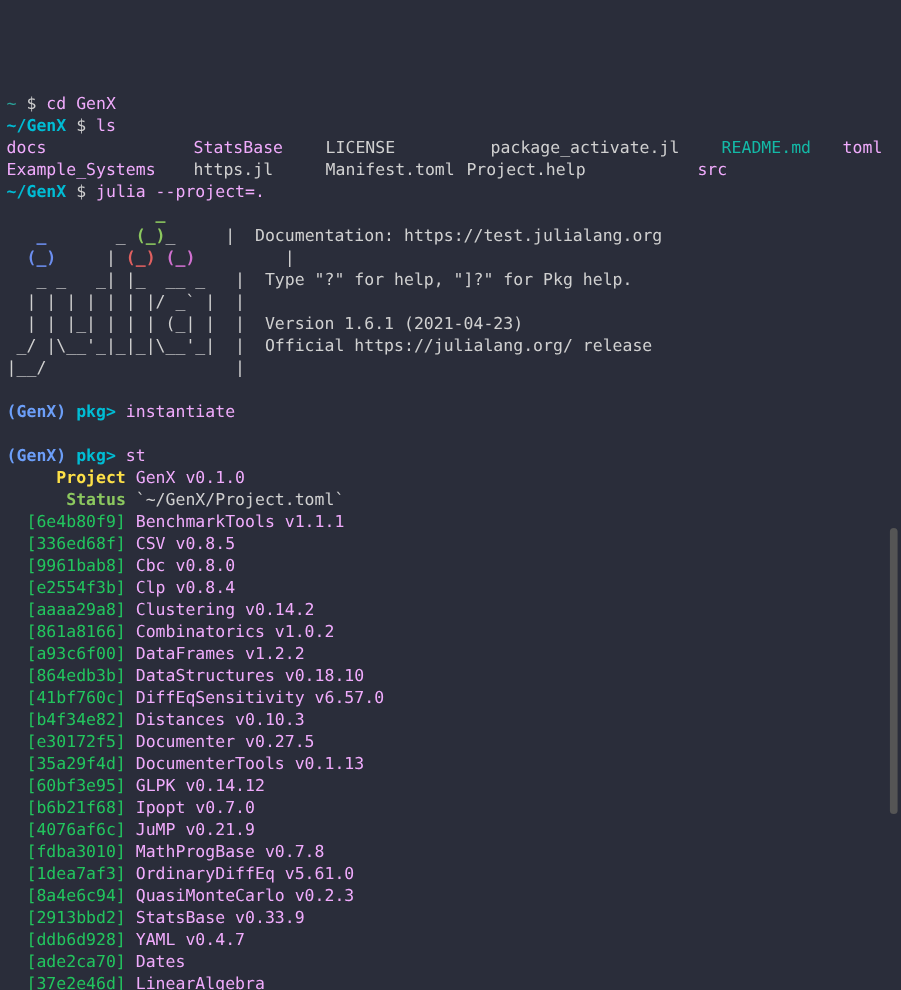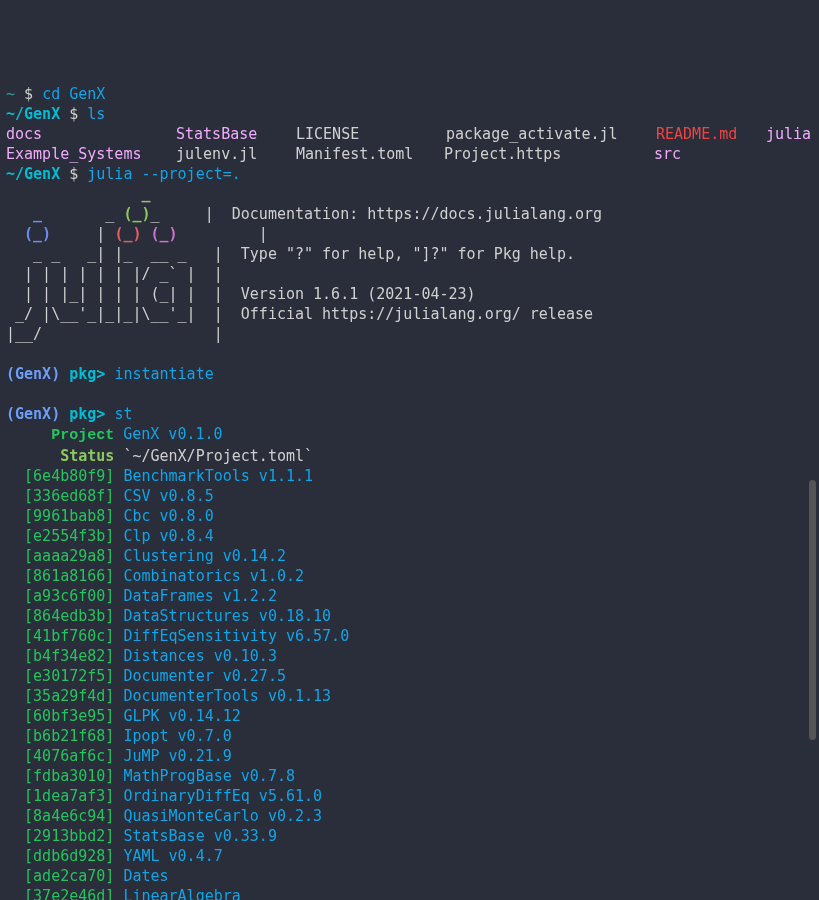--- a/index.html
+++ b/index.html
@@ -11,56 +11,56 @@
     line-height: 20px;
     padding: 4px 6px;
     white-space: pre;
     width: 819px;
     height: 900px;
     overflow: hidden;
     position: relative;
   }
   .teal { color: #2aa198; }
   .blue { color: #f0abfc; }
-  .yellow { color: #ef4444; }
+  .yellow { color: #14b8a6; }
   .green { color: #8cc85f; font-weight: bold; }
   .dim { color: #22c55e; }
   .magenta { color: #d070d0; font-weight: bold; }
   .red { color: #e06060; font-weight: bold; }
   .bblue { color: #6c8eef; font-weight: bold; }
   .apath { color: #00bcd4; font-weight: bold; }
   .pkgenv { color: #6c9ef8; font-weight: bold; text-align: right; }
   .pkgp { color: #00bcd4; font-weight: bold; text-align: center; }
-  .proj { color: #22c55e; font-weight: bold; font-family: Liberation Mono, monospace; }
+  .proj { color: #fde047; font-weight: bold; }
   .stat { color: #8cc85f; font-weight: bold; }
-  .white { color: #0ea5e9; text-align: right; }
+  .white { color: #f0abfc; text-align: right; }
   .scrollbar {
     position: absolute;
     right: 3px;
     top: 480px;
     width: 7px;
     height: 260px;
     background: #555;
     border-radius: 4px;
   }
   #ls { display: block; }
   #ls div { display: inline-block; }
   #pkg-list div { display: block; }
 </style>
 </head>
 <body>
 
 
 
 <div><span class="teal">~</span> <span>$</span> <span class="white">cd GenX</span>
 <span class="apath">~/GenX</span> <span>$</span> <span class="white">ls</span>
-<span id="ls"><div style="width:170px"><span class="blue">docs</span></div><div style="width:120px"><span class="blue">StatsBase</span></div><div style="width:150px"><span>LICENSE</span></div><div style="width:210px"><span>package_activate.jl</span></div><div style="width:110px"><span class="yellow">README.md</span></div><div><span class="blue">julia</span></div>
-<div style="width:170px"><span class="blue">Example_Systems</span></div><div style="width:120px"><span>julenv.jl</span></div><div style="width:148px"><span>Manifest.toml</span></div><div style="width:210px"><span>Project.https</span></div><div><span class="blue">src</span></div></span><span class="apath">~/GenX</span> <span>$</span> <span class="white">julia --project=.</span>
+<span id="ls"><div style="width:170px"><span class="blue">docs</span></div><div style="width:120px"><span class="blue">StatsBase</span></div><div style="width:150px"><span>LICENSE</span></div><div style="width:210px"><span>package_activate.jl</span></div><div style="width:110px"><span class="yellow">README.md</span></div><div><span class="blue">toml</span></div>
+<div style="width:170px"><span class="blue">Example_Systems</span></div><div style="width:120px"><span>https.jl</span></div><div style="width:128px"><span>Manifest.toml</span></div><div style="width:210px"><span>Project.help</span></div><div><span class="blue">src</span></div></span><span class="apath">~/GenX</span> <span>$</span> <span class="white">julia --project=.</span>
                <span class="green">_</span>
-   <span class="bblue">_</span>       _ <span class="green">(_)</span>_     <span>|  Documentation: https://docs.julialang.org</span>
+   <span class="bblue">_</span>       _ <span class="green">(_)</span>_     <span>|  Documentation: https://test.julialang.org</span>
   <span class="bblue">(_)</span>     | <span class="red">(_)</span> <span class="magenta">(_)</span>    <span>     |</span>
 <span>   _ _   _| |_  __ _   |  Type "?" for help, "]?" for Pkg help.</span>
 <span>  | | | | | | |/ _` |  |</span>
 <span>  | | |_| | | | (_| |  |  Version 1.6.1 (2021-04-23)</span>
 <span> _/ |\__'_|_|_|\__'_|  |  Official https://julialang.org/ release</span>
 <span>|__/                   |</span>
 
 <span class="pkgenv">(GenX)</span> <span class="pkgp">pkg&gt;</span> <span class="white">instantiate</span>
 
 <span class="pkgenv">(GenX)</span> <span class="pkgp">pkg&gt;</span> <span class="white">st</span>

